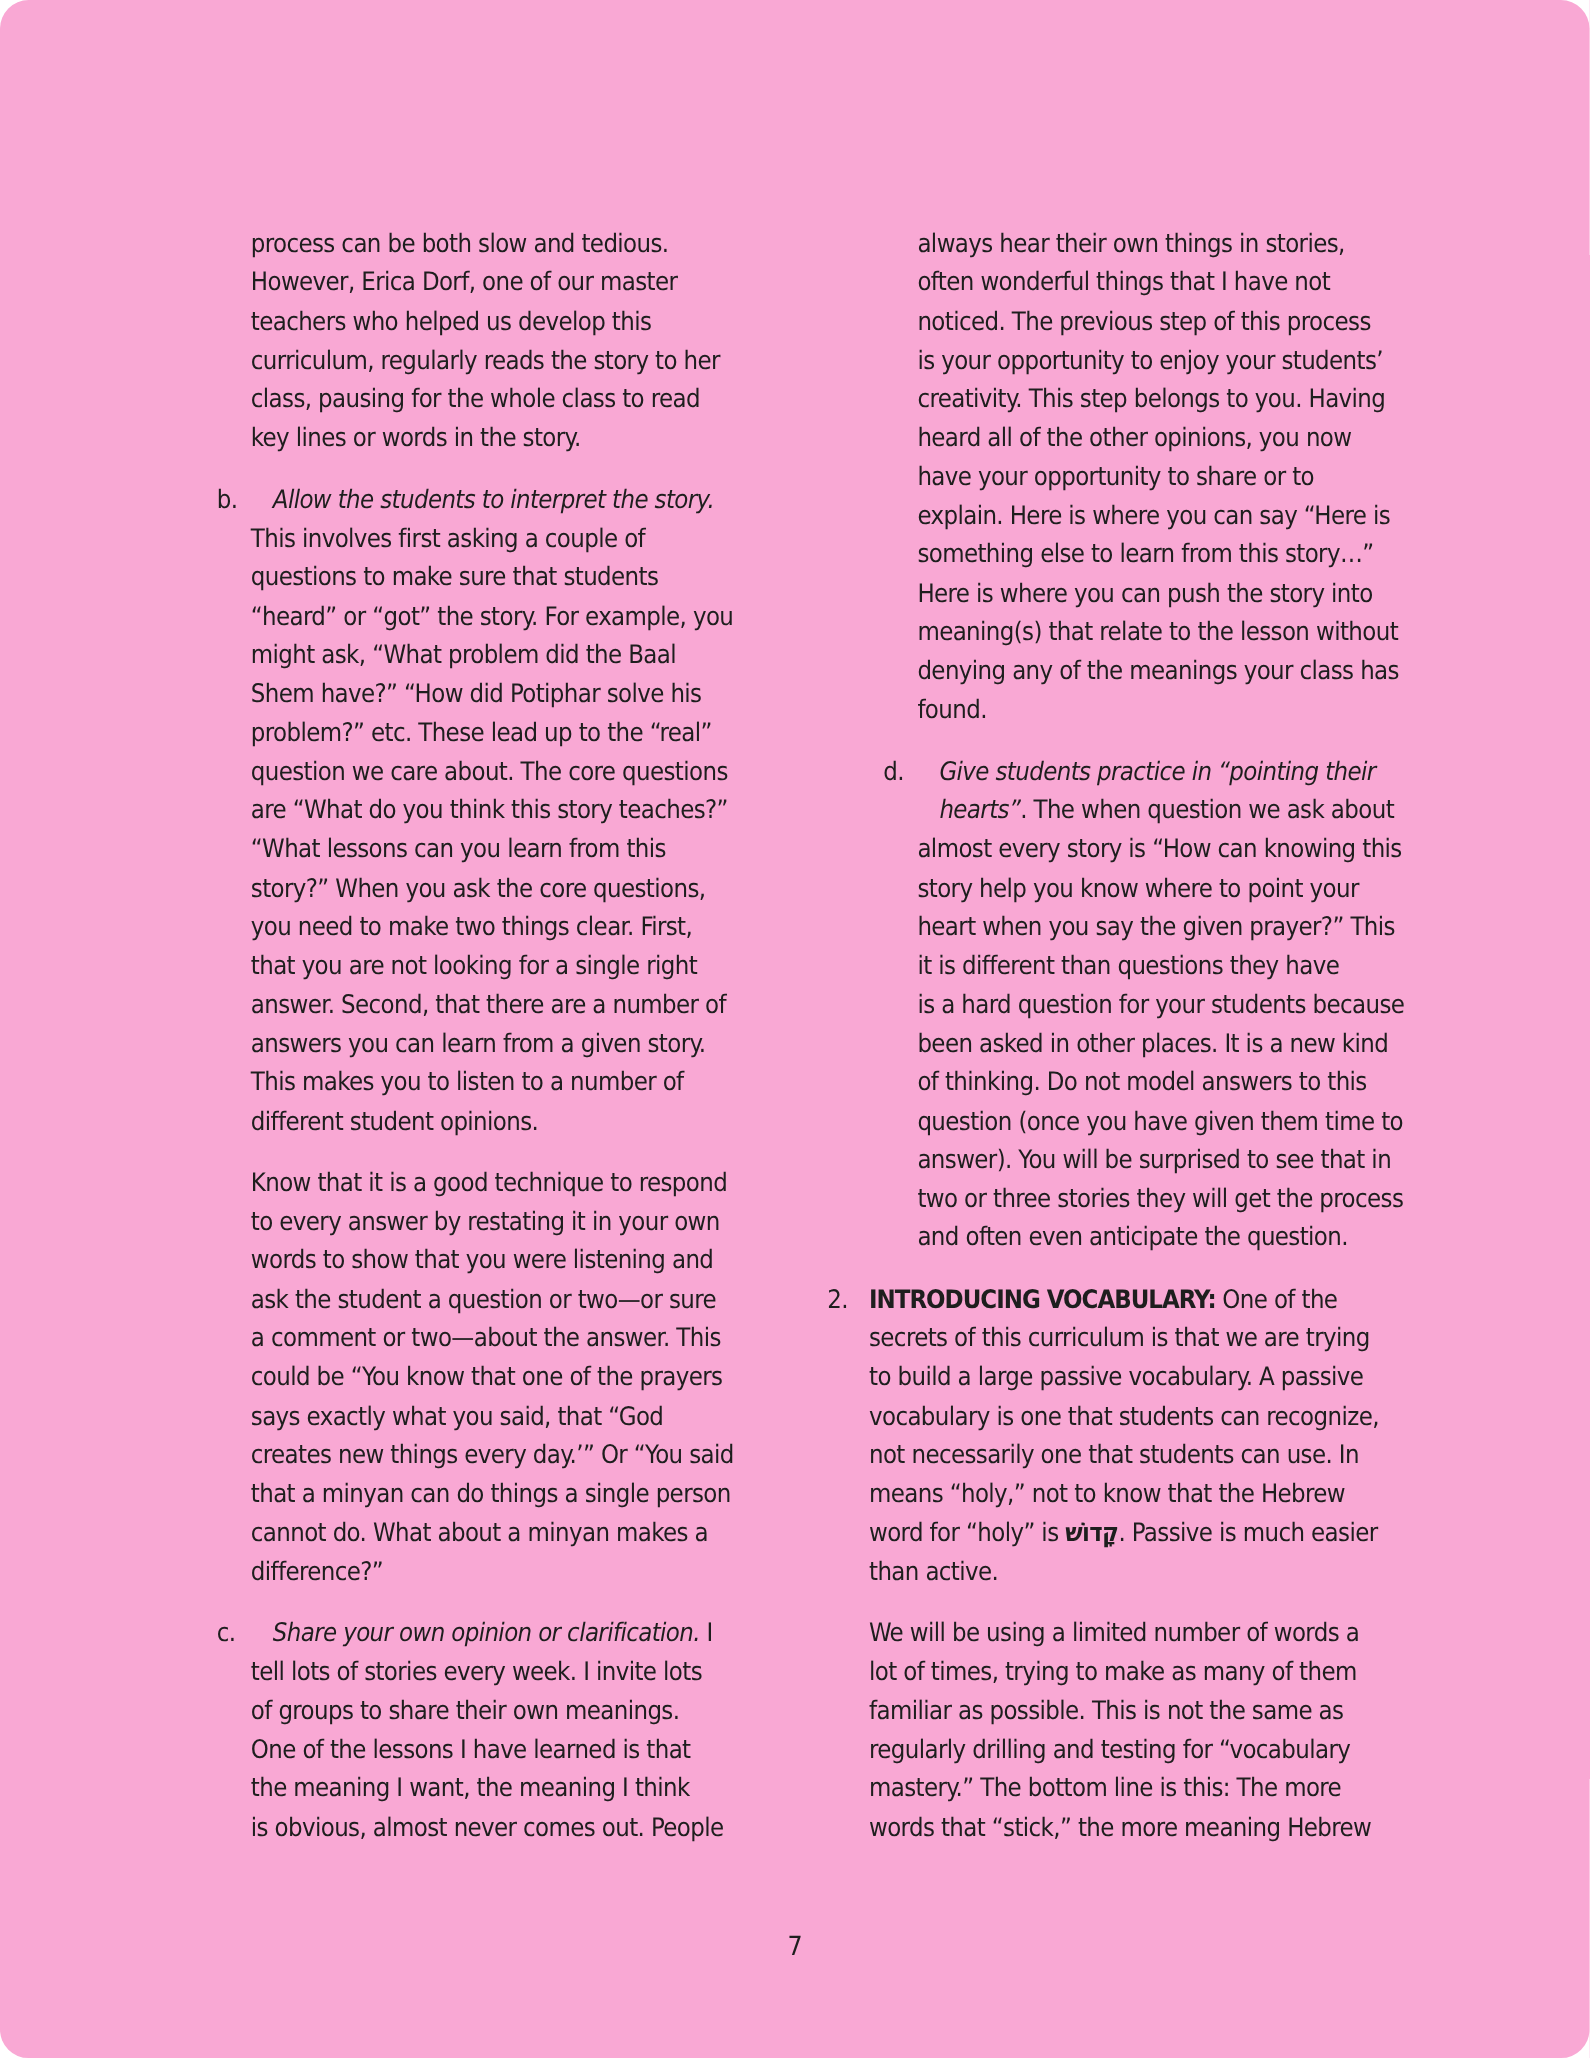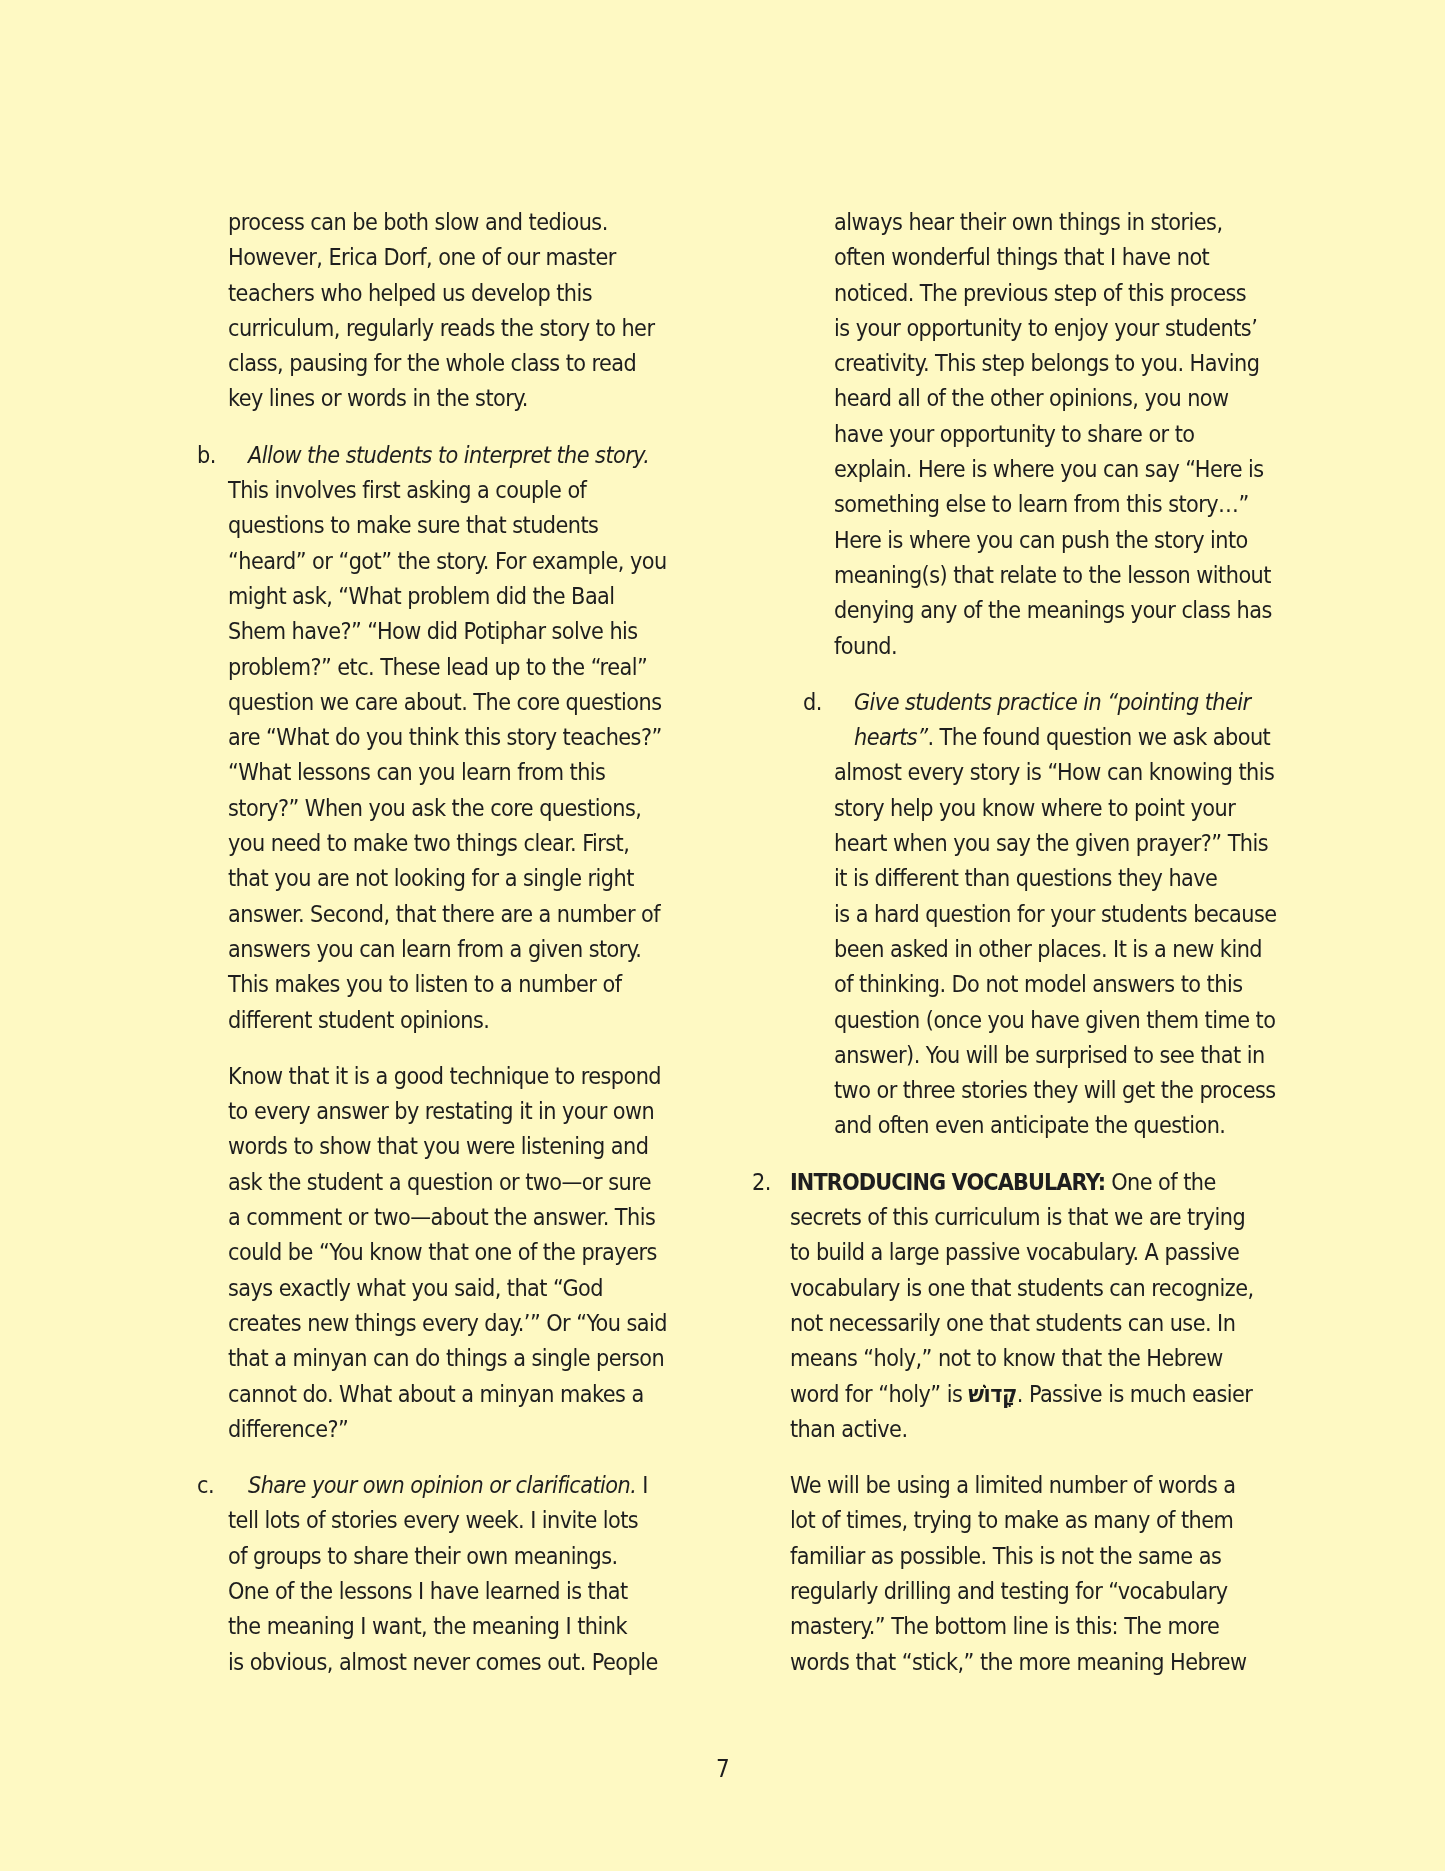--- a/index.html
+++ b/index.html
@@ -1,22 +1,23 @@
 <!DOCTYPE html>
 <html><head>
 <meta charset="utf-8">
 <style>
   html, body { margin: 0; padding: 0; background: #ffffff; }
   body { width: 1445px; height: 1871px; position: relative; overflow: hidden; }
   .page {
     position: absolute; left: 0; top: 0; width: 1445px; height: 1871px;
-    background: #fef9c3; color: #1e1e1e;
+    background: #f9a8d4; color: #1e1e1e;
     font-family: "DejaVu Sans", "Liberation Sans", sans-serif;
     font-size: 23.2px; line-height: 35.3px; letter-spacing: -0.55px;
     font-stretch: condensed;
+    border-radius: 26px;
   }
   .col { position: absolute; top: 204px; }
   .col-left { left: 228px; width: 500px; }
   .col-right { left: 790px; width: 540px; }
   .para { margin-bottom: 21px; }
   .item { position: relative; margin-bottom: 21px; }
   .marker { position: absolute; top: 0; }
   .col-left .item .marker { left: -31px; }
   .col-right .item.sub { padding-left: 44px; }
   .col-right .item.sub .marker { left: 13px; }
@@ -105,21 +106,21 @@
       <span class="line">something else to learn from this story…”</span>
       <span class="line">Here is where you can push the story into</span>
       <span class="line">meaning(s) that relate to the lesson without</span>
       <span class="line">denying any of the meanings your class has</span>
       <span class="line">found.</span>
     </div>
 
     <div class="item sub">
       <span class="marker">d.</span>
       <span class="line em">Give students practice in “pointing their</span>
-      <span class="line"><span class="em">hearts”</span><span>. The found question we ask about</span></span>
+      <span class="line"><span class="em">hearts”</span><span>. The when question we ask about</span></span>
       <span class="line">almost every story is “How can knowing this</span>
       <span class="line">story help you know where to point your</span>
       <span class="line">heart when you say the given prayer?” This</span>
       <span class="line">it is different than questions they have</span>
       <span class="line">is a hard question for your students because</span>
       <span class="line">been asked in other places. It is a new kind</span>
       <span class="line">of thinking. Do not model answers to this</span>
       <span class="line">question (once you have given them time to</span>
       <span class="line">answer). You will be surprised to see that in</span>
       <span class="line">two or three stories they will get the process</span>

